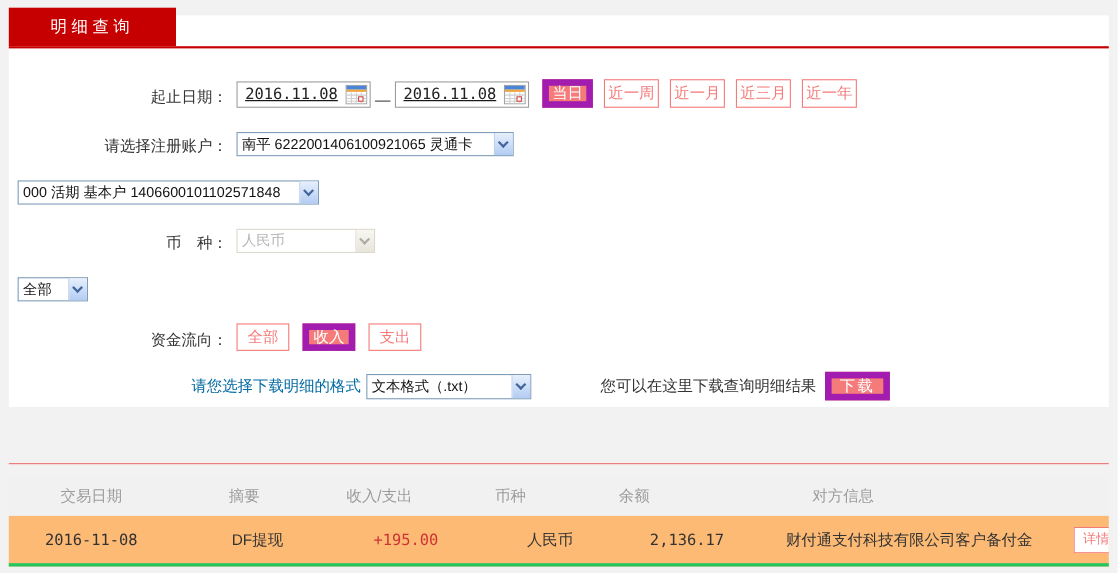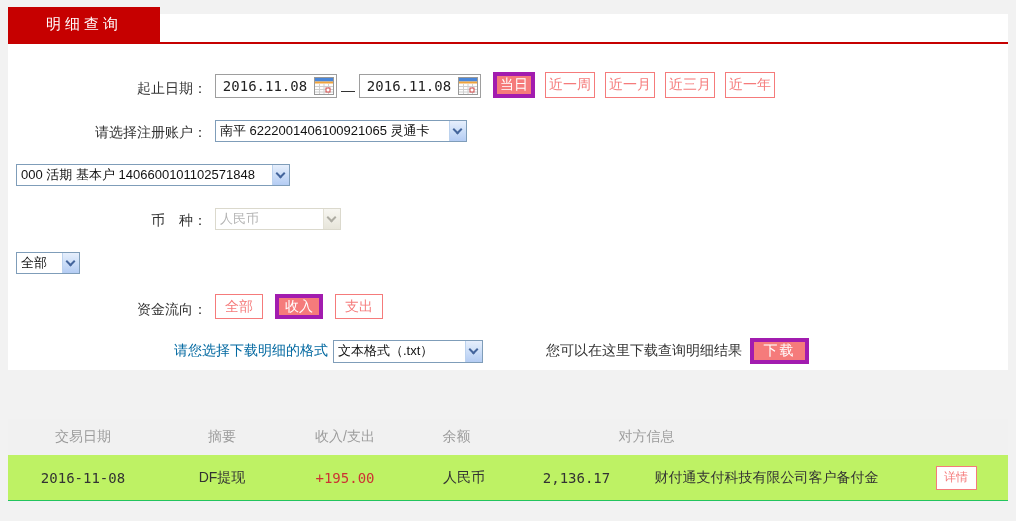--- a/index.html
+++ b/index.html
@@ -23,28 +23,28 @@
   }
   .red-line { position:absolute; left:8px; right:8px; top:42px; height:2px; background:#c60000; z-index:3; }
 
   
   .content { position:absolute; left:8px; right:8px; top:73px; z-index:2; }
   .form-row { display:flex; align-items:flex-end; height:25px; margin-bottom:19px; }
   .form-label { width:199px; text-align:right; font-size:14px; color:#333; flex:0 0 199px; }
 
   .date-box {
     width:122px; height:24px; border:1px solid #9e9e9e; background:#fff;
-    display:flex; align-items:center; margin-left:8px; padding:0 2px 0 0;
+    display:flex; align-items:center; margin-left:8px; padding:0 2px 0 0;text-decoration:underline;
   }
   .date-text { flex:1; text-align:center; font-family:"DejaVu Sans Mono",monospace; font-size:14px; color:#222; }
   .cal-btn { width:20px; height:18px; display:block; cursor:pointer; }
   .dash { margin:0 4px; color:#333; font-size:14px; }
 
   .btn { display:inline-flex; align-items:center; justify-content:center; font-size:14px; cursor:pointer; }
-  .btn-solid  { background:#f57b7b; border:4px solid #a21caf; color:#fff; }
+  .btn-solid  { background:#f57b7b; border:6px solid #a21caf; color:#fff; }
   .btn-outline{ background:#fff;    border:1px solid #f57b7b; color:#f57b7b; }
   .q-btn { height:26px; margin-left:10px; padding:0 3px; min-width:33px; }
   .q-btn.first { margin-left:12px; }
 
   .xp-select {
     height:22px; margin-left:8px; border:1px solid #7f9db9; background:#fff;
     display:inline-flex; align-items:center; font-size:13px; color:#111; cursor:pointer;
   }
   .xp-text { flex:1; padding:0 4px; white-space:nowrap; overflow:hidden; }
   .xp-arrow {
@@ -67,24 +67,24 @@
   .query-btn { width:90px; height:27px; font-size:14px; letter-spacing:2px; }
 
   .dl-row { display:flex; align-items:center; height:26px; }
   .dl-label { margin-left:166px; font-size:14px; color:#0369a1; }
   .dl-select { width:150px; margin-left:5px; height:23px; }
   .dl-hint { margin-left:63px; font-size:14px; color:#333; }
   .dl-btn { width:59px; height:26px; margin-left:8px; letter-spacing:2px; }
 
   
   .sep-line { position:absolute; left:8px; right:8px; top:421px; height:1px; background:#ee6f6f; z-index:2; }
-  .grid { position:absolute; left:8px; right:8px; top:419px; z-index:2; font-size:14px; }
+  .grid { position:absolute; left:8px; right:8px; top:433px; z-index:2; font-size:14px; }
   .g-row { display:flex; align-items:center; }
   .g-head { height:36px; background:#f1f1f1; color:#9c9c9c; }
-  .g-body { height:46px; background:#bef264; border-bottom:1px solid #22c55e; color:#333; }
+  .g-body { height:46px; background:#fdba74; border-bottom:3px solid #22c55e; color:#333;gap:12px; }
   .c { text-align:center; overflow:hidden; white-space:nowrap; }
   .c1 { width:150px; } .c2 { width:128px; } .c3 { width:118px; }
   .c4 { width:120px; } .c5 { width:105px; } .c6 { width:275px; } .c7 { flex:1; }
   .mono { font-family:"DejaVu Sans Mono",monospace; }
   .amount-in { color:#cc3333; }
   .detail-btn { height:24px; min-width:41px; font-size:12px; padding:0 7px; margin:0 auto; display:inline-flex; }
 </style>
 </head>
 <body>
 
@@ -179,20 +179,21 @@
       <span class="btn btn-solid dl-btn">下载</span>
     </div>
   </div>
 
   <div class="sep-line"></div>
   <div class="grid">
     <div class="g-row g-head">
       <span class="c c1">交易日期</span>
       <span class="c c2">摘要</span>
       <span class="c c3">收入/支出</span>
+      <span class="c c4">币种</span>
       <span class="c c5">余额</span>
       <span class="c c6">对方信息</span>
       <span class="c c7"></span>
     </div>
     <div class="g-row g-body">
       <span class="c c1 mono">2016-11-08</span>
       <span class="c c2">DF提现</span>
       <span class="c c3 mono amount-in">+195.00</span>
       <span class="c c4">人民币</span>
       <span class="c c5 mono">2,136.17</span>

